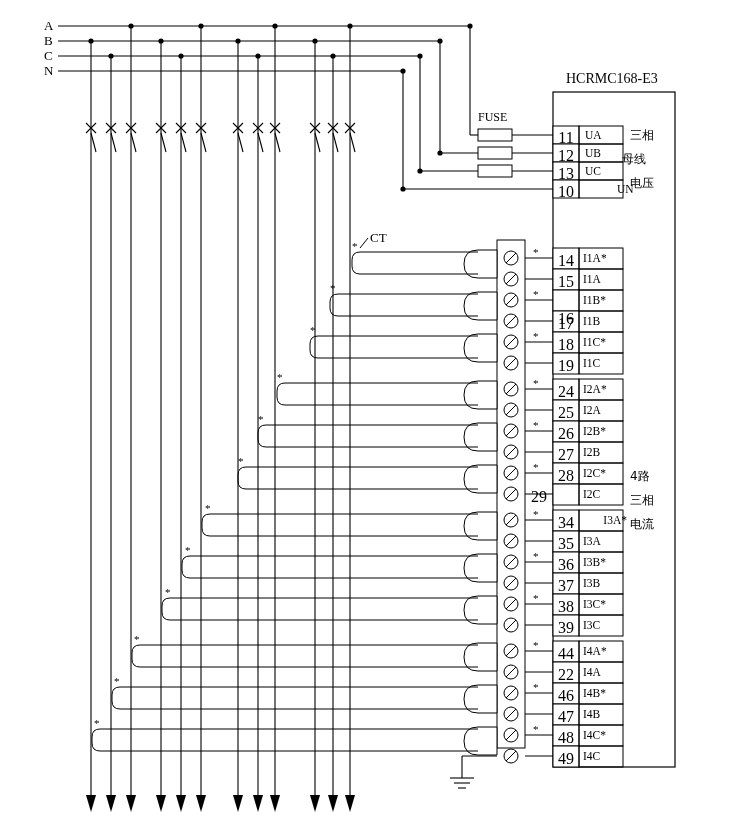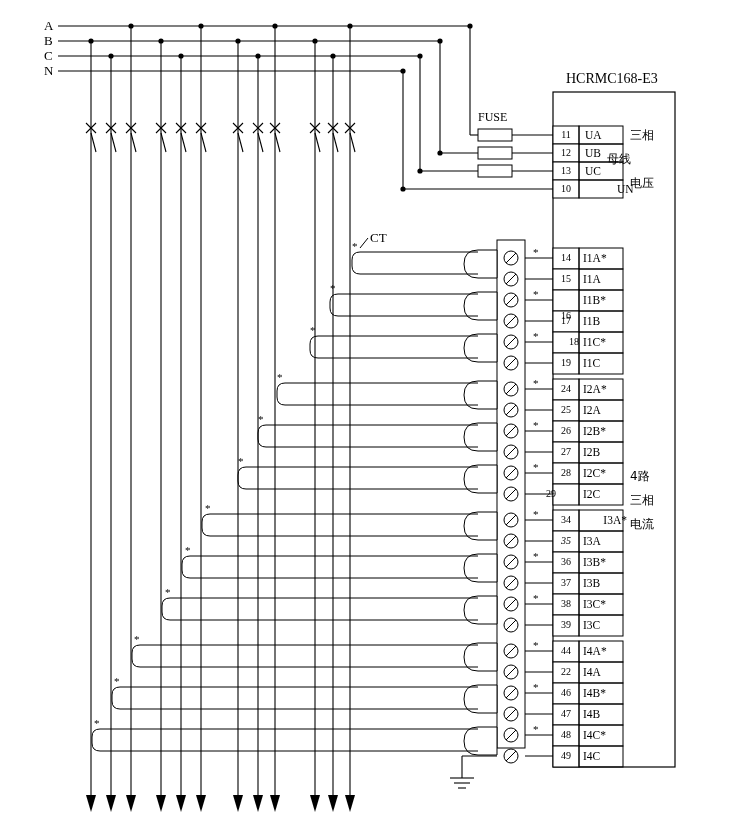--- a/index.html
+++ b/index.html
@@ -32,21 +32,21 @@
     white-space: nowrap;
   }
   .phase-label {
     font-size: 13px;
   }
   .device-title {
     font-size: 14px;
   }
   .term-num {
     position: absolute;
-    font-size: 10px;
+    font-size: 16px;
     text-align: center;
     width: 26px;
   }
   .term-name {
     position: absolute;
     font-size: 11.5px;
     text-align: left;
     width: 44px;
   }
   .cn-label {
@@ -424,56 +424,56 @@
   <div class="term-num" style="left:553px; top:129px;">11</div>
   <div class="term-name" style="left:585px; top:129px;">UA</div>
   <div class="term-num" style="left:553px; top:147px;">12</div>
   <div class="term-name" style="left:585px; top:147px;">UB</div>
   <div class="term-num" style="left:553px; top:165px;">13</div>
   <div class="term-name" style="left:585px; top:165px;">UC</div>
   <div class="term-num" style="left:553px; top:183px;">10</div>
   <div class="term-name" style="left:585px; top:183px;margin-left:32px;">UN</div>
 
   <div class="cn-label" style="left:630px; top:127px;">三相</div>
-  <div class="cn-label" style="left:607px; top:151px;">母线</div>
+  <div class="cn-label" style="left:622px; top:151px;">母线</div>
   <div class="cn-label" style="left:630px; top:175px;">电压</div>
 
   <div class="cn-label" style="left:630px; top:468px;">4路</div>
   <div class="cn-label" style="left:630px; top:492px;">三相</div>
   <div class="cn-label" style="left:630px; top:516px;">电流</div>
 
   <div class="term-num" style="left:553px; top:252px;">14</div>
   <div class="term-name" style="left:583px; top:252px;">I1A*</div>
   <div class="term-num" style="left:553px; top:273px;">15</div>
   <div class="term-name" style="left:583px; top:273px;">I1A</div>
   <div class="term-num" style="left:553px; top:294px;margin-top:16px;">16</div>
   <div class="term-name" style="left:583px; top:294px;">I1B*</div>
   <div class="term-num" style="left:553px; top:315px;">17</div>
   <div class="term-name" style="left:583px; top:315px;">I1B</div>
-  <div class="term-num" style="left:553px; top:336px;text-align:right;">18</div>
+  <div class="term-num" style="left:553px; top:336px;">18</div>
   <div class="term-name" style="left:583px; top:336px;">I1C*</div>
   <div class="term-num" style="left:553px; top:357px;">19</div>
   <div class="term-name" style="left:583px; top:357px;">I1C</div>
 
   <div class="term-num" style="left:553px; top:383px;">24</div>
   <div class="term-name" style="left:583px; top:383px;">I2A*</div>
   <div class="term-num" style="left:553px; top:404px;">25</div>
   <div class="term-name" style="left:583px; top:404px;">I2A</div>
   <div class="term-num" style="left:553px; top:425px;">26</div>
   <div class="term-name" style="left:583px; top:425px;">I2B*</div>
   <div class="term-num" style="left:553px; top:446px;">27</div>
   <div class="term-name" style="left:583px; top:446px;">I2B</div>
   <div class="term-num" style="left:553px; top:467px;">28</div>
   <div class="term-name" style="left:583px; top:467px;">I2C*</div>
-  <div class="term-num" style="left:538px; top:488px;">29</div>
+  <div class="term-num" style="left:526px; top:488px;">29</div>
   <div class="term-name" style="left:583px; top:488px;">I2C</div>
 
   <div class="term-num" style="left:553px; top:514px;">34</div>
   <div class="term-name" style="left:583px; top:514px;text-align:right;">I3A*</div>
-  <div class="term-num" style="left:553px; top:535px;font-style:italic;">35</div>
+  <div class="term-num" style="left:553px; top:535px;">35</div>
   <div class="term-name" style="left:583px; top:535px;">I3A</div>
   <div class="term-num" style="left:553px; top:556px;">36</div>
   <div class="term-name" style="left:583px; top:556px;">I3B*</div>
   <div class="term-num" style="left:553px; top:577px;">37</div>
   <div class="term-name" style="left:583px; top:577px;">I3B</div>
   <div class="term-num" style="left:553px; top:598px;">38</div>
   <div class="term-name" style="left:583px; top:598px;">I3C*</div>
   <div class="term-num" style="left:553px; top:619px;">39</div>
   <div class="term-name" style="left:583px; top:619px;">I3C</div>
 

